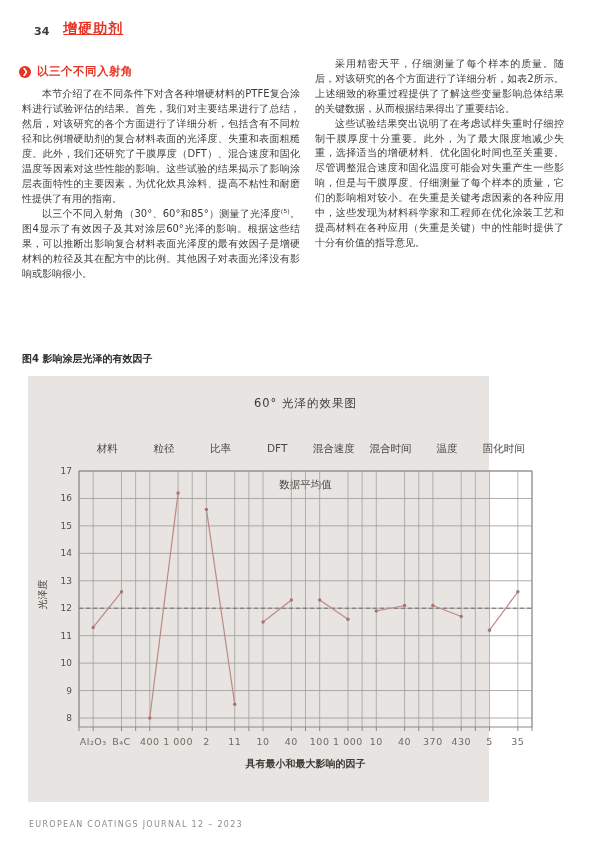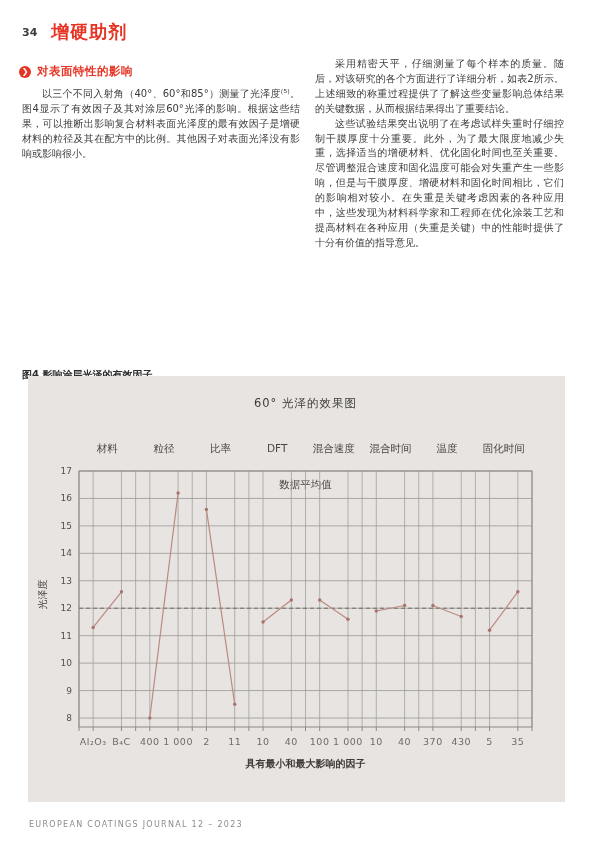--- a/index.html
+++ b/index.html
@@ -2,65 +2,66 @@
 <html><head>
 <meta charset="utf-8">
 <style>
   html,body{margin:0;padding:0;}
   body{
     width:600px;height:849px;position:relative;background:#ffffff;
     font-family:"DejaVu Sans","Liberation Sans",sans-serif;
     color:#3b3b3b;overflow:hidden;
   }
   
-  .pg-header{position:absolute;left:22px;top:20px;display:flex;align-items:center;}
+  .pg-header{position:absolute;left:34px;top:20px;display:flex;align-items:flex-end;}
   .pg-num{font-size:11px;font-weight:bold;color:#3c3c3c;margin-right:14px;}
-  .pg-title{font-size:18px;font-weight:bold;color:#e63323;letter-spacing:1px;}
+  .pg-title{font-size:14px;font-weight:bold;color:#e63323;letter-spacing:1px;text-decoration:underline;}
   
   .sec-head{position:absolute;left:19px;top:64px;display:flex;align-items:center;}
   .bullet{width:12px;height:12px;border-radius:50%;background:#e63323;color:#fff;
     display:inline-flex;align-items:center;justify-content:center;
     font-size:8px;font-weight:bold;margin-right:6px;line-height:1;}
   .sec-head h2{margin:0;font-size:11.5px;font-weight:bold;color:#e63323;letter-spacing:0.5px;}
   
   .col{position:absolute;text-align:justify;font-size:10px;line-height:15px;color:#3b3b3b;}
   .col p{margin:0;text-indent:2em;}
   .col-left{left:22px;top:86px;width:278px;}
   .col-right{left:315px;top:57px;width:249px;line-height:14.9px;}
   .subhead{margin:12px 0 8px 0;font-size:11px;font-weight:bold;color:#e63323;letter-spacing:0.5px;}
   
-  .fig-caption{position:absolute;left:22px;top:368px;font-size:10px;font-weight:bold;color:#2e2e2e;}
+  .fig-caption{position:absolute;left:22px;top:352px;font-size:10px;font-weight:bold;color:#2e2e2e;}
   
-  .chart-box{position:absolute;left:28px;top:376px;width:537px;height:426px;background:#e7e4e1;}
+  .chart-box{position:absolute;left:28px;top:376px;width:461px;height:426px;background:#e7e4e1;}
   .chart-box svg{position:absolute;left:0;top:0;width:537px;height:426px;}
   .chart-box text{font-family:"DejaVu Sans","Liberation Sans",sans-serif;}
   
   .pg-footer{position:absolute;left:29px;top:820px;font-size:8px;color:#8b8b8b;
     letter-spacing:1.3px;text-align:center;}
 </style>
 </head>
 <body>
 
 <div class="pg-header">
   <span class="pg-num">34</span>
   <span class="pg-title">增硬助剂</span>
 </div>
 
 <div class="sec-head">
   <span class="bullet">❯</span>
-  <h2>对表面特性的影响</h2>
+  <h2>以三个不同入射角</h2>
 </div>
 
 <div class="col col-left">
-  <p>以三个不同入射角（40°、60°和85°）测量了光泽度⁽⁵⁾。图4显示了有效因子及其对涂层60°光泽的影响。根据这些结果，可以推断出影响复合材料表面光泽度的最有效因子是增硬材料的粒径及其在配方中的比例。其他因子对表面光泽没有影响或影响很小。</p>
+  <p>本节介绍了在不同条件下对含各种增硬材料的PTFE复合涂料进行试验评估的结果。首先，我们对主要结果进行了总结，然后，对该研究的各个方面进行了详细分析，包括含有不同粒径和比例增硬助剂的复合材料表面的光泽度、失重和表面粗糙度。此外，我们还研究了干膜厚度（DFT）、混合速度和固化温度等因素对这些性能的影响。这些试验的结果揭示了影响涂层表面特性的主要因素，为优化炊具涂料、提高不粘性和耐磨性提供了有用的指南。</p>
+  <p>以三个不同入射角（30°、60°和85°）测量了光泽度⁽⁵⁾。图4显示了有效因子及其对涂层60°光泽的影响。根据这些结果，可以推断出影响复合材料表面光泽度的最有效因子是增硬材料的粒径及其在配方中的比例。其他因子对表面光泽没有影响或影响很小。</p>
 </div>
 
 <div class="col col-right">
   <p>采用精密天平，仔细测量了每个样本的质量。随后，对该研究的各个方面进行了详细分析，如表2所示。上述细致的称重过程提供了了解这些变量影响总体结果的关键数据，从而根据结果得出了重要结论。</p>
-  <p>这些试验结果突出说明了在考虑试样失重时仔细控制干膜厚度十分重要。此外，为了最大限度地减少失重，选择适当的增硬材料、优化固化时间也至关重要。尽管调整混合速度和固化温度可能会对失重产生一些影响，但是与干膜厚度、增硬材料和固化时间相比，它们的影响相对较小。在失重是关键考虑因素的各种应用中，这些发现为材料科学家和工程师在优化涂装工艺和提高材料在各种应用（失重是关键）中的性能时提供了十分有价值的指导意见。</p>
+  <p>这些试验结果突出说明了在考虑试样失重时仔细控制干膜厚度十分重要。此外，为了最大限度地减少失重，选择适当的增硬材料、优化固化时间也至关重要。尽管调整混合速度和固化温度可能会对失重产生一些影响，但是与干膜厚度、仔细测量了每个样本的质量，它们的影响相对较小。在失重是关键考虑因素的各种应用中，这些发现为材料科学家和工程师在优化涂装工艺和提高材料在各种应用（失重是关键）中的性能时提供了十分有价值的指导意见。</p>
 </div>
 
 <div class="fig-caption">图4 影响涂层光泽的有效因子</div>
 
 <div class="chart-box">
   <svg id="chart" viewBox="0 0 537 426">
       <text x="277.5" y="31" text-anchor="middle" font-size="11.5" fill="#3f3c38" letter-spacing="1">60° 光泽的效果图</text>
       <text x="277.5" y="112" text-anchor="middle" font-size="10.5" fill="#4a4742">数据平均值</text>
       <line x1="51" y1="342" x2="504" y2="342" stroke="#9b9893" stroke-width="0.8"></line>
       <text x="44" y="345" text-anchor="end" font-size="9" fill="#55524d">8</text>

